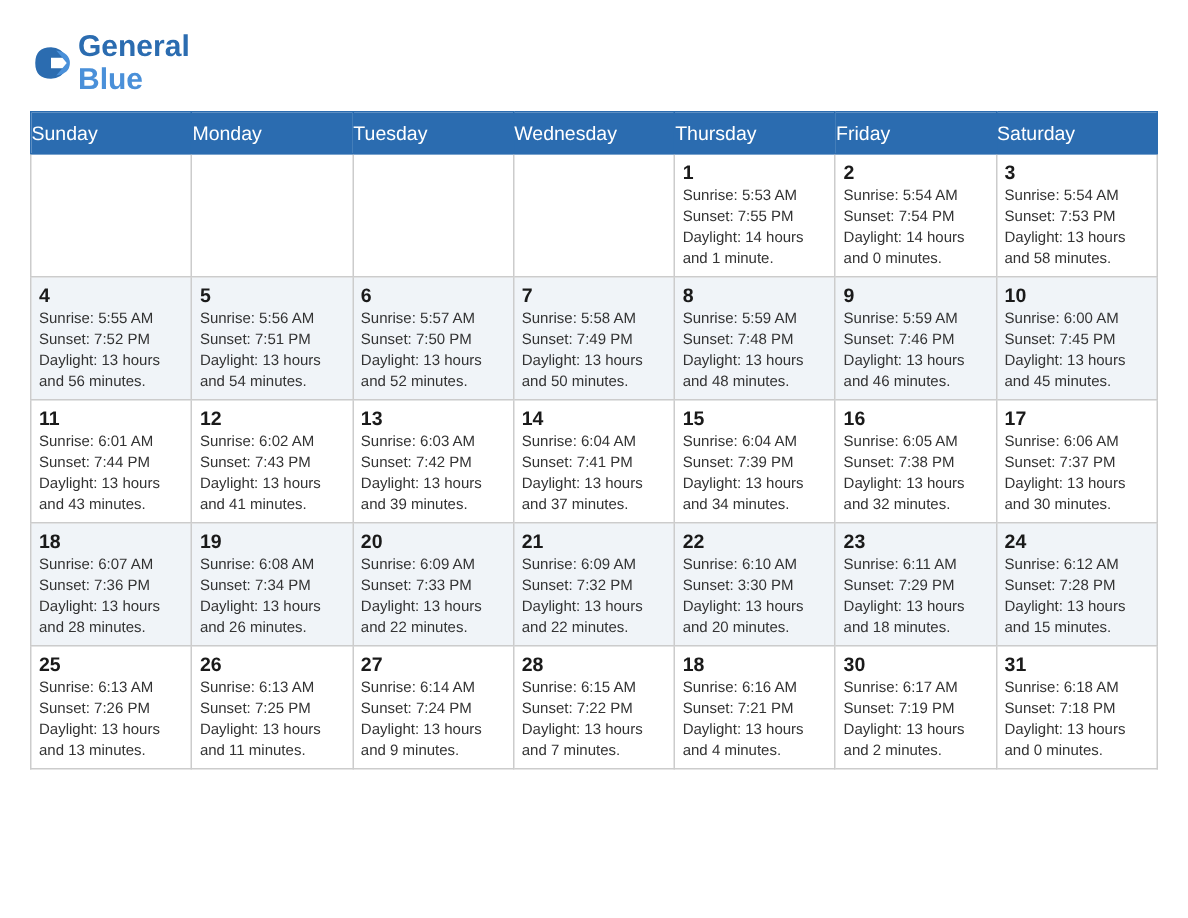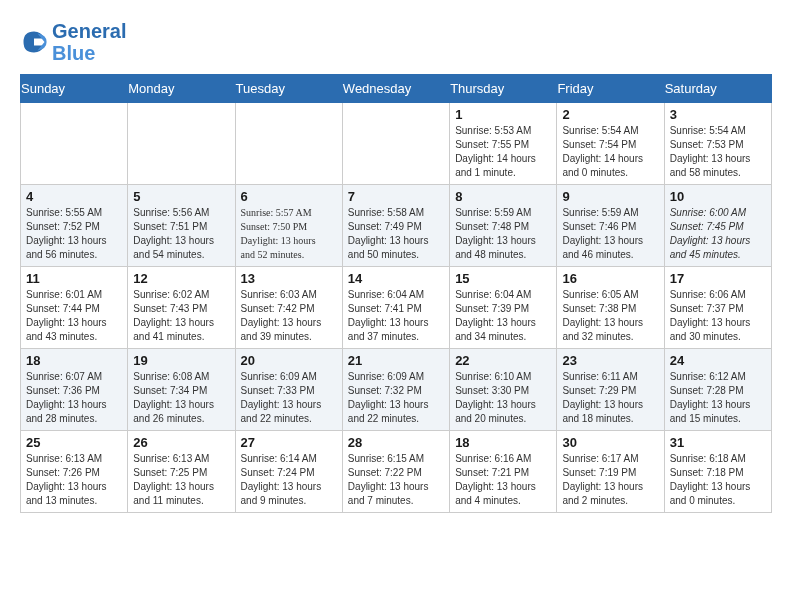--- a/index.html
+++ b/index.html
@@ -159,21 +159,21 @@
         </td>
         <td>
           <span class="day-number">5</span>
           <div class="day-info" style="white-space: pre-line;">Sunrise: 5:56 AM
 Sunset: 7:51 PM
 Daylight: 13 hours
 and 54 minutes.</div>
         </td>
         <td>
           <span class="day-number">6</span>
-          <div class="day-info" style="white-space: pre-line; font-family: Liberation Serif, serif;">Sunrise: 5:57 AM
+          <div class="day-info" style="white-space: pre-line;">Sunrise: 5:57 AM
 Sunset: 7:50 PM
 Daylight: 13 hours
 and 52 minutes.</div>
         </td>
         <td>
           <span class="day-number">7</span>
           <div class="day-info" style="white-space: pre-line;">Sunrise: 5:58 AM
 Sunset: 7:49 PM
 Daylight: 13 hours
 and 50 minutes.</div>
@@ -187,21 +187,21 @@
         </td>
         <td>
           <span class="day-number">9</span>
           <div class="day-info" style="white-space: pre-line;">Sunrise: 5:59 AM
 Sunset: 7:46 PM
 Daylight: 13 hours
 and 46 minutes.</div>
         </td>
         <td>
           <span class="day-number">10</span>
-          <div class="day-info" style="white-space: pre-line; font-style: italic;">Sunrise: 6:00 AM
+          <div class="day-info" style="white-space: pre-line;">Sunrise: 6:00 AM
 Sunset: 7:45 PM
 Daylight: 13 hours
 and 45 minutes.</div>
         </td>
       </tr>
       <tr>
         <td>
           <span class="day-number">11</span>
           <div class="day-info" style="white-space: pre-line;">Sunrise: 6:01 AM
 Sunset: 7:44 PM

